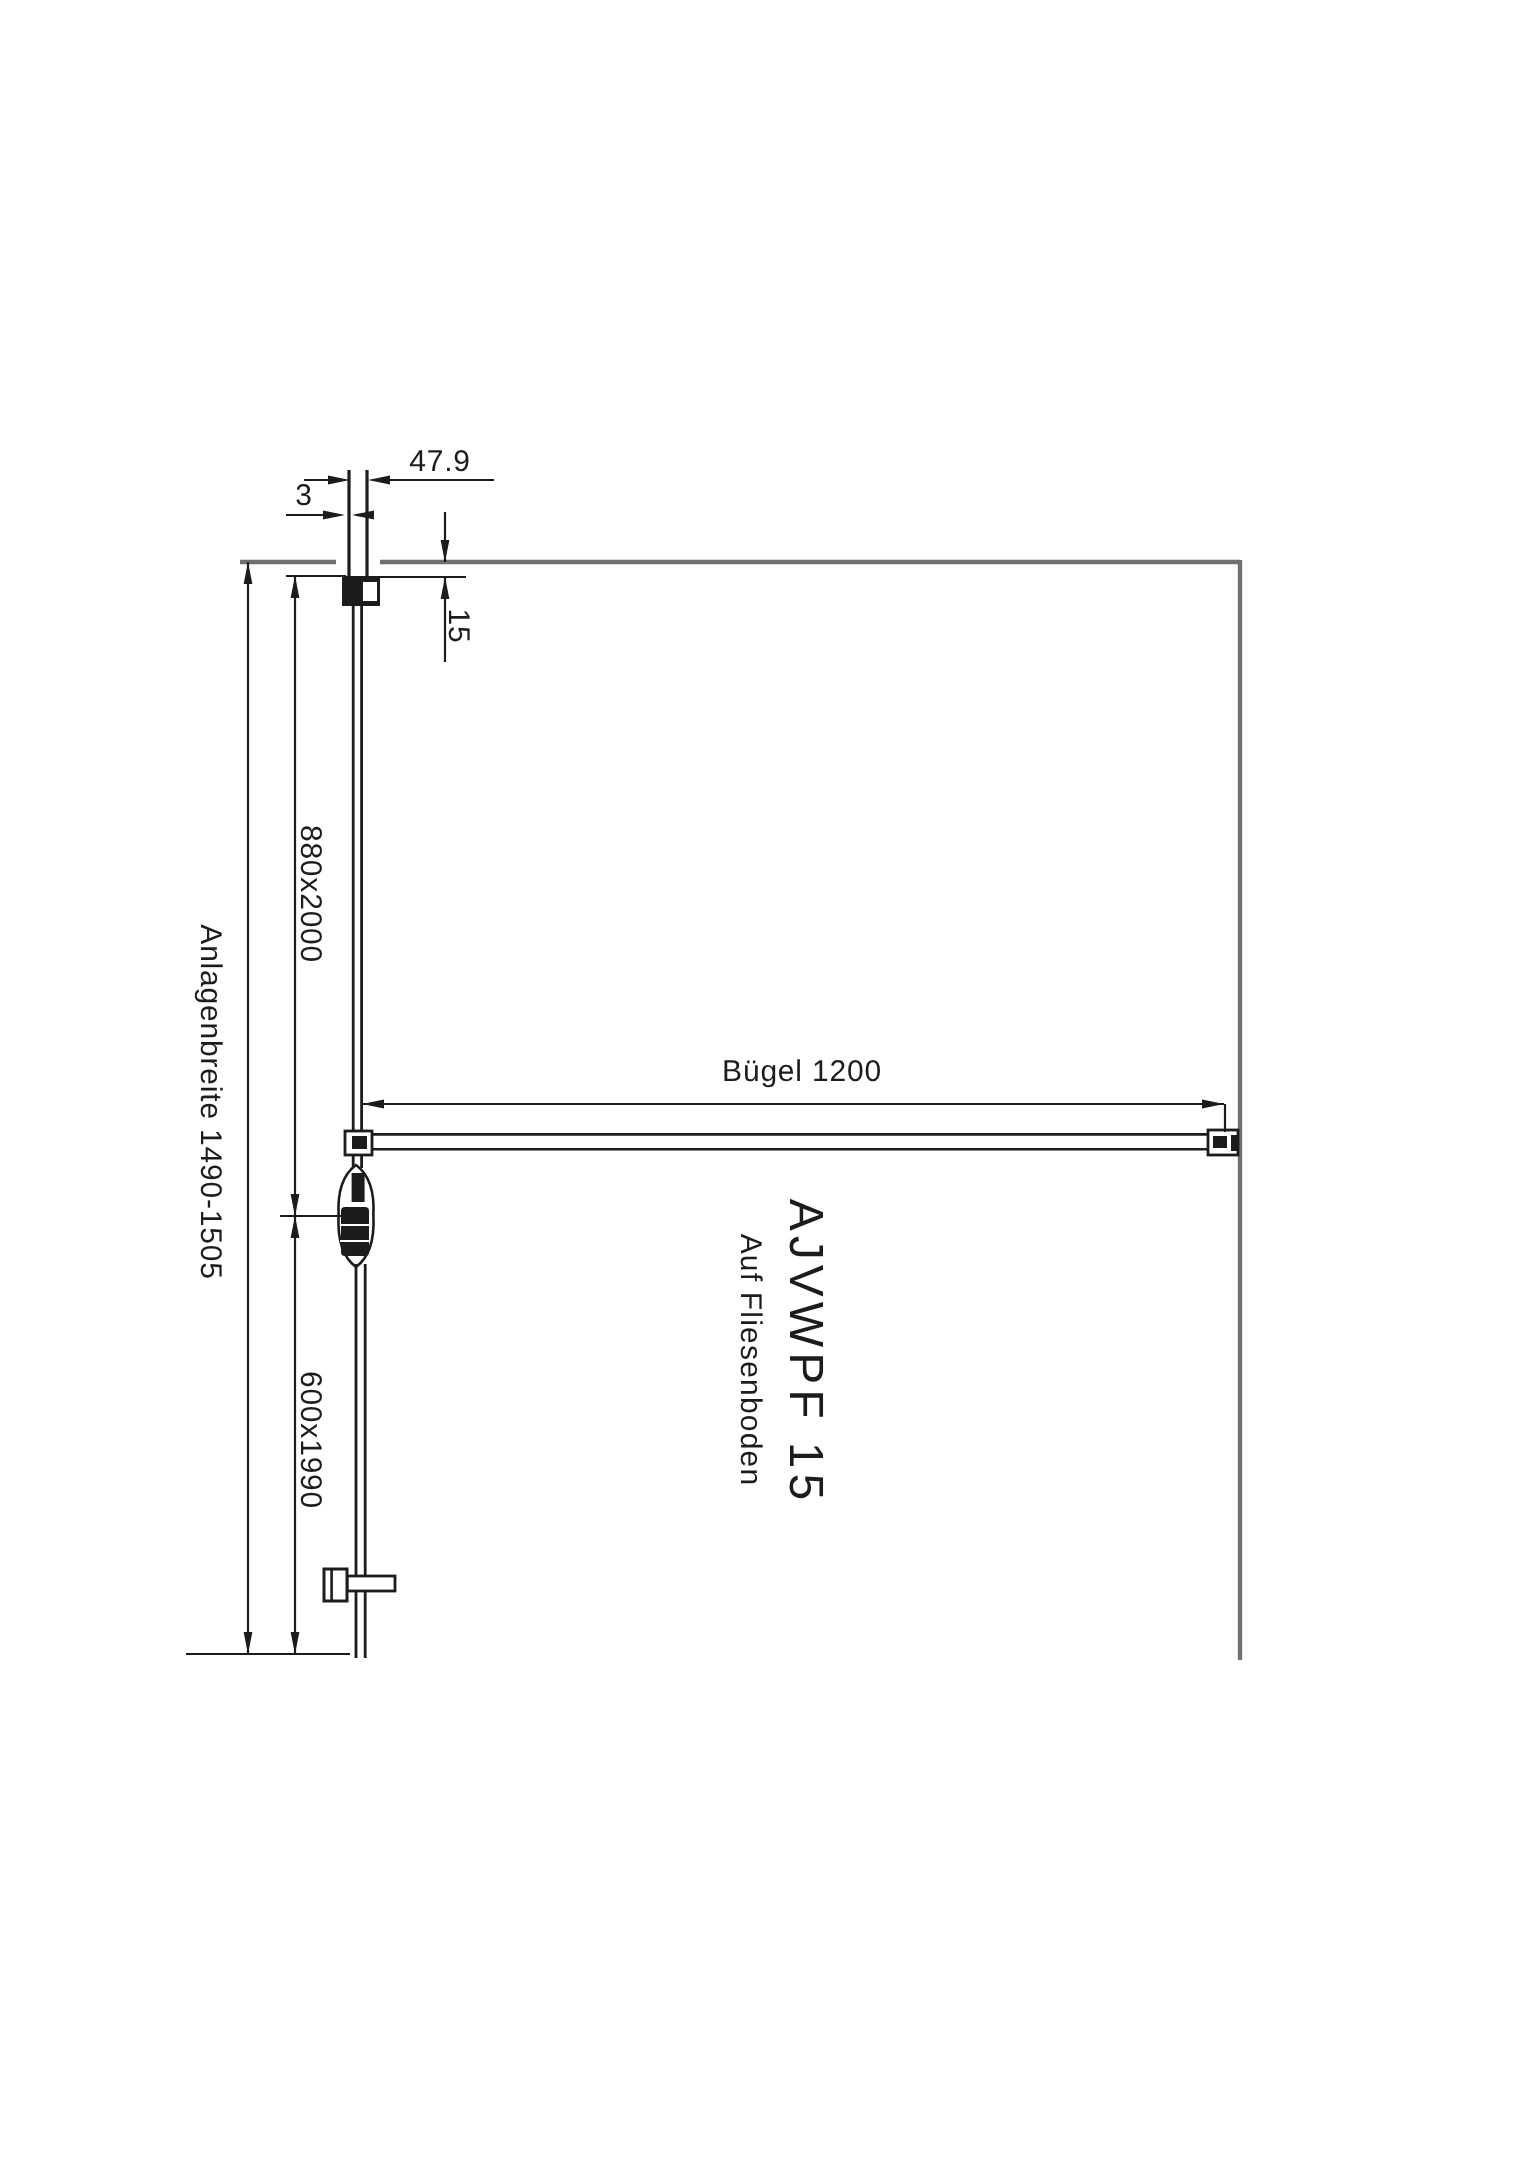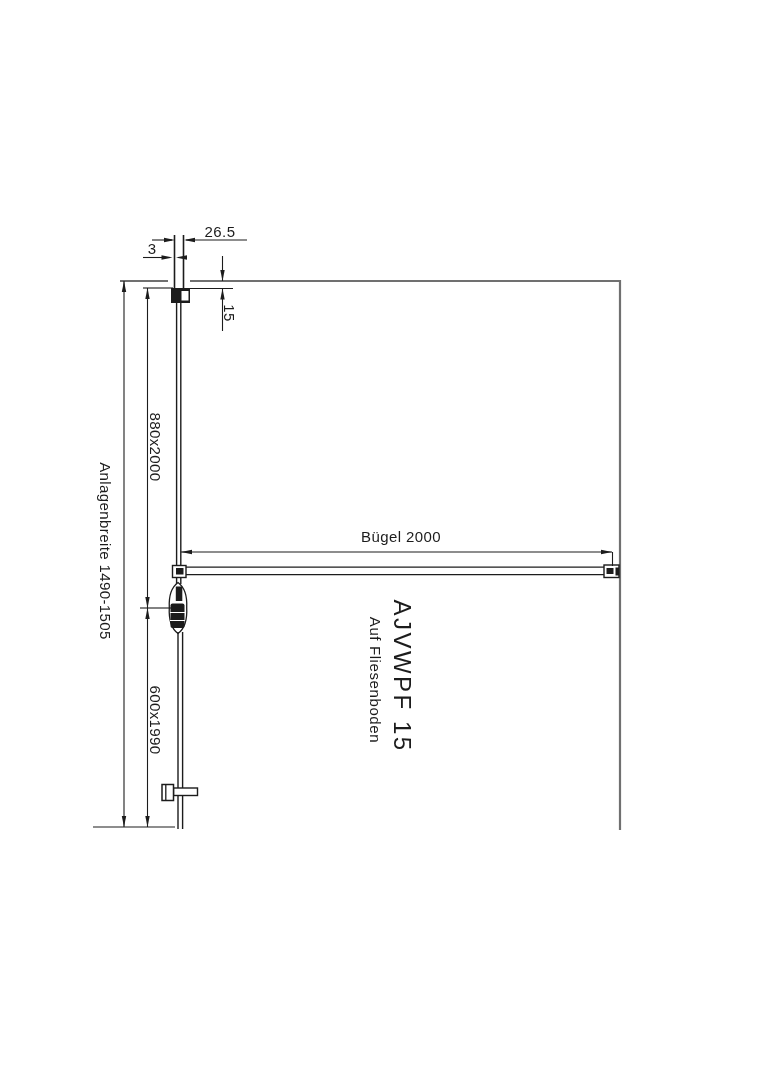--- a/index.html
+++ b/index.html
@@ -130,31 +130,31 @@
     </g>
 
     <g stroke="#1c1c1c" stroke-width="1.1" fill="#1c1c1c">
       <line x1="181" y1="552" x2="612" y2="552"></line>
       <polygon points="181,552 192,549.8 192,554.2" stroke="none"></polygon>
       <polygon points="612,552 601,549.8 601,554.2" stroke="none"></polygon>
       <line x1="612.5" y1="552" x2="612.5" y2="566"></line>
     </g>
   </svg>
 
-  <div class="lbl" style="left:220px; top:231px;">26.5</div>
+  <div class="lbl" style="left:220px; top:231px;">47.9</div>
 
   <div class="lbl" style="left:152px; top:248px;">3</div>
 
   <div class="lbl rot" style="left:229px; top:313px;">15</div>
 
   <div class="lbl rot" style="left:155px; top:447px;">880x2000</div>
 
   <div class="lbl rot" style="left:105px; top:551px;">Anlagenbreite 1490-1505</div>
 
   <div class="lbl rot" style="left:155px; top:720px;">600x1990</div>
 
-  <div class="lbl" style="left:401px; top:536px;">Bügel 2000</div>
+  <div class="lbl" style="left:401px; top:536px;">Bügel 1200</div>
 
   <div class="lbl rot model" style="left:402px; top:676px;">AJVWPF 15</div>
 
   <div class="lbl rot note" style="left:375px; top:680px;">Auf Fliesenboden</div>
 
 </div>
 
 </body></html>

